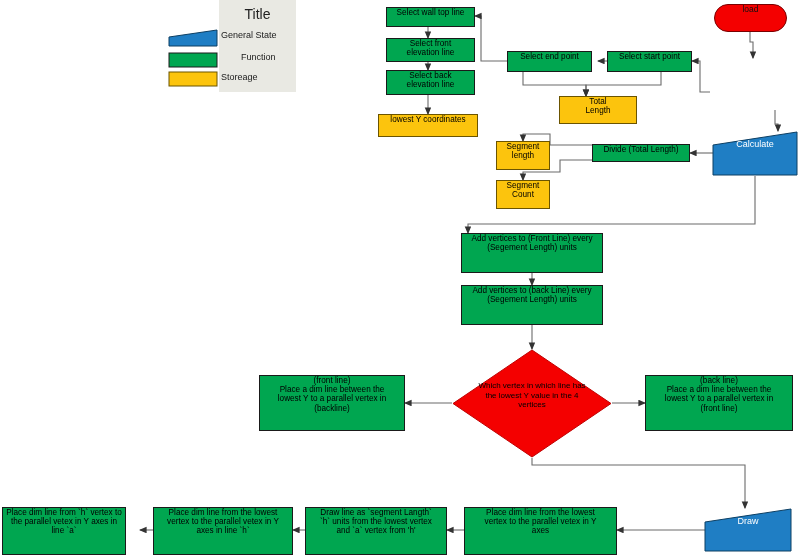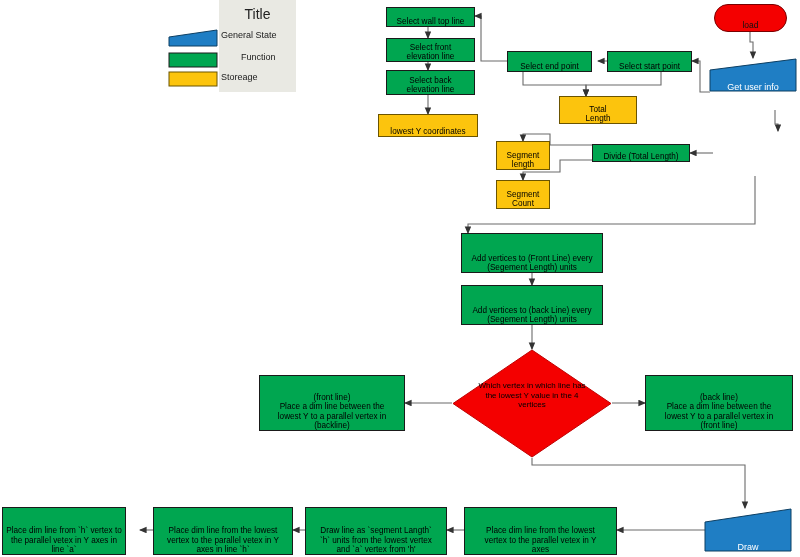--- a/index.html
+++ b/index.html
@@ -1,20 +1,20 @@
 <!DOCTYPE html>
 <html><head>
 <meta charset="utf-8">
 <style>
   html,body{margin:0;padding:0;background:#ffffff;}
   body{width:800px;height:557px;position:relative;overflow:hidden;
        font-family:"Liberation Sans","DejaVu Sans",sans-serif;}
   #canvas{position:absolute;left:0;top:0;width:800px;height:557px;}
   svg.edges{position:absolute;left:0;top:0;width:800px;height:557px;pointer-events:none;}
-  .node{position:absolute;box-sizing:border-box;display:flex;align-items:flex-end;
+  .node{position:absolute;box-sizing:border-box;display:flex;align-items:flex-start;
         justify-content:center;text-align:center;color:#000;line-height:1.12;}
   .node span{display:block;padding:0 2px;}
   .fn{background:#00a650;border:1px solid #1a1a1a;font-size:8.2px;}
   .store{background:#fcc40d;border:1px solid #6b5400;font-size:8.2px;}
   .term{background:#f40000;border:1px solid #7a0000;border-radius:14px;
         font-size:8.5px;color:#111;}
   .decision{position:absolute;color:#000;font-size:8px;text-align:center;}
   .legend-panel{position:absolute;background:#e9e9e3;}
   .legend-title{position:absolute;font-size:14px;color:#222;}
   .legend-label{position:absolute;font-size:9px;color:#1a1a1a;}
@@ -95,27 +95,27 @@
 
   <svg class="sw" style="left:168px;top:71px;width:50px;height:16px;" viewBox="0 0 50 16">
     <rect x="1" y="1" width="48" height="14" fill="#fcc40d" stroke="#6b5400" stroke-width="1"></rect>
   </svg>
   <div class="legend-label" style="left:221px;top:72px;">Storeage</div>
 
   <div class="node term" style="left:714px;top:4px;width:73px;height:28px;">
     <span>load</span>
   </div>
 
-  <div class="node" style="left:709px;top:58px;width:88px;height:34px;color:#fff;font-size:9px;">
-    <svg style="position:absolute;left:0;top:0;" width="88" height="34" viewBox="0 0 88 34">
-      <path d="M1,33 L1,12 L87,1 L87,33 z" fill="#1f7ec4" stroke="#0d3f63" stroke-width="1"></path>
+
+  <div class="node" style="left:712px;top:131px;width:86px;height:45px;color:#fff;font-size:9px;">
+    <svg style="position:absolute;left:0;top:0;" width="86" height="45" viewBox="0 0 86 45">
+      <path d="M1,44 L1,14 L85,1 L85,44 z" fill="#1f7ec4" stroke="#0d3f63" stroke-width="1"></path>
     </svg>
-    <span style="position:relative;z-index:2;margin-top:6px;">Get user info</span>
-  </div>
-
+    <span style="position:relative;z-index:2;margin-top:8px;">Calculate</span>
+  </div>
 
   <div class="node" style="left:704px;top:508px;width:88px;height:44px;color:#fff;font-size:9px;">
     <svg style="position:absolute;left:0;top:0;" width="88" height="44" viewBox="0 0 88 44">
       <path d="M1,43 L1,14 L87,1 L87,43 z" fill="#1f7ec4" stroke="#0d3f63" stroke-width="1"></path>
     </svg>
     <span style="position:relative;z-index:2;margin-top:8px;">Draw</span>
   </div>
 
   <div class="node fn" style="left:386px;top:7px;width:89px;height:20px;">
     <span>Select wall top line</span>

